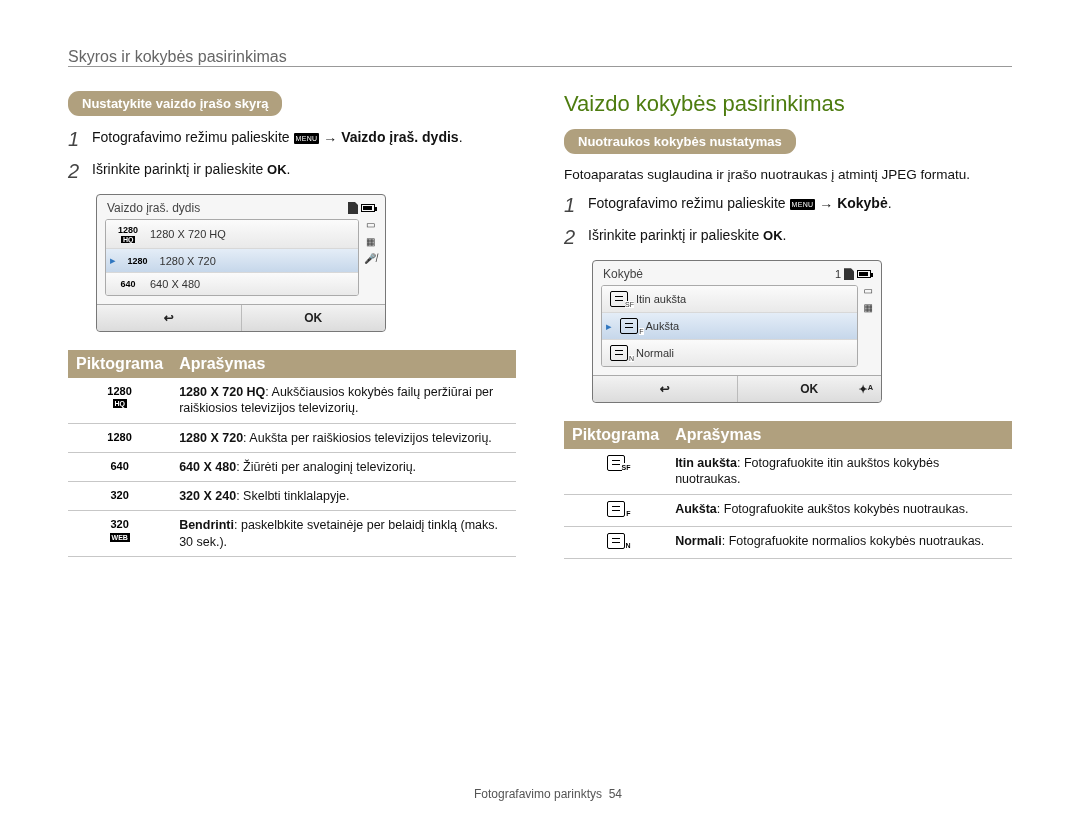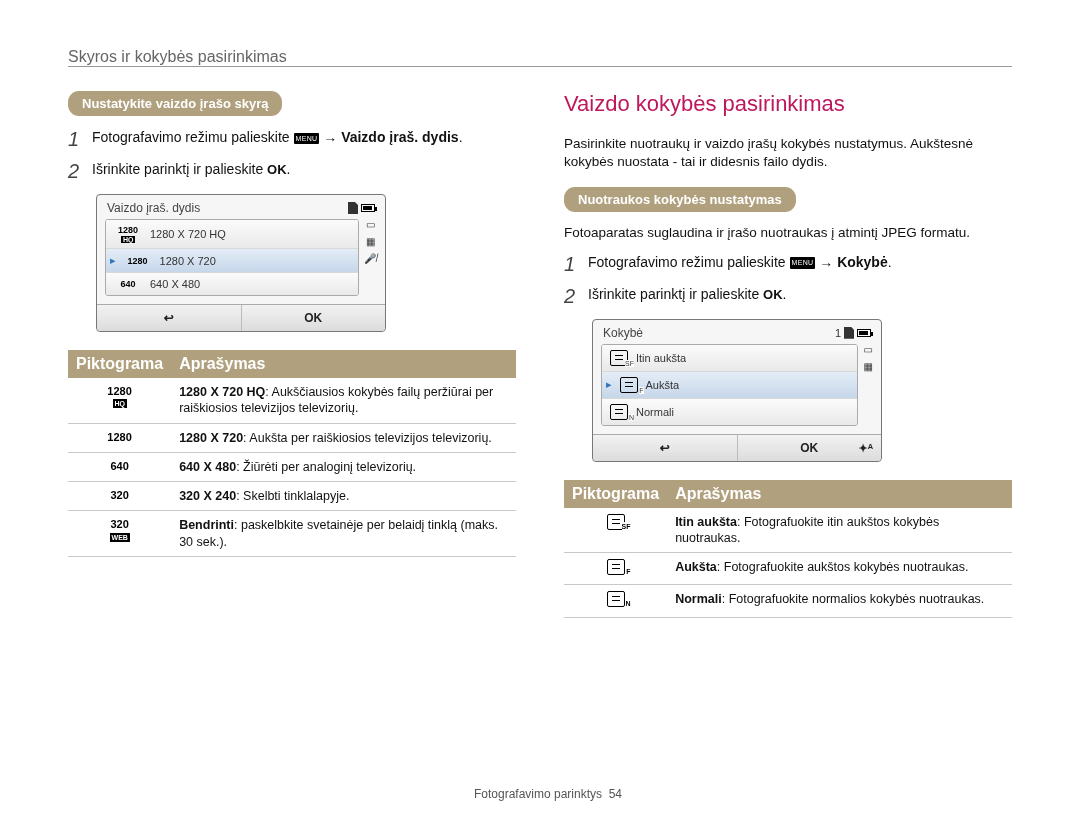--- a/index.html
+++ b/index.html
@@ -177,24 +177,24 @@
   table.desc td.icon {
     width: 64px;
     text-align:center;
     font-size: 11px;
     font-weight:bold;
     color:#000;
   }
   .sub-hq{font-size:7px; background:#000; color:#fff; padding:0 2px; display:block; width:14px; margin:1px auto 0;}
   .sub-web{font-size:7px; background:#000; color:#fff; padding:0 2px; display:block; width:20px; margin:1px auto 0;}
   .h-blue{
-    color:#be185d;
+    color:#4d7c0f;
     font-size:22px;
     font-weight:normal;
-    margin-bottom:18px;
+    margin-bottom:12px;
   }
   .para{font-size:13.5px; line-height:1.35; margin-bottom:16px;}
   .footer{
     position:absolute;
     bottom:14px;
     left:16px; right:0;
     text-align:center;
     font-size:12px;
     color:#555;
   }
@@ -306,21 +306,20 @@
       <tr>
         <td class="icon"><span>320</span><span class="sub-web">WEB</span></td>
         <td><b>Bendrinti</b><span>: paskelbkite svetainėje per belaidį tinklą (maks. 30 sek.).</span></td>
       </tr>
     </tbody>
       </table>
   </div>
 
   <div class="col">
     <div class="h-blue">Vaizdo kokybės pasirinkimas</div>
-    <div class="para">Pasirinkite nuotraukų ir vaizdo įrašų kokybės nustatymus. Aukštesnė kokybės nuostata - tai ir didesnis failo dydis.</div>
 
     <span class="pill">Nuotraukos kokybės nustatymas</span>
 
     <div class="para" style="margin-bottom:10px;">Fotoaparatas suglaudina ir įrašo nuotraukas į atmintį JPEG formatu.</div>
 
     <div class="step">
       <div class="step-num">1</div>
       <div class="step-text">
         <span>Fotografavimo režimu palieskite </span><span class="menu-chip">MENU</span><span> → </span><b>Kokybė</b><span>.</span>
       </div>

